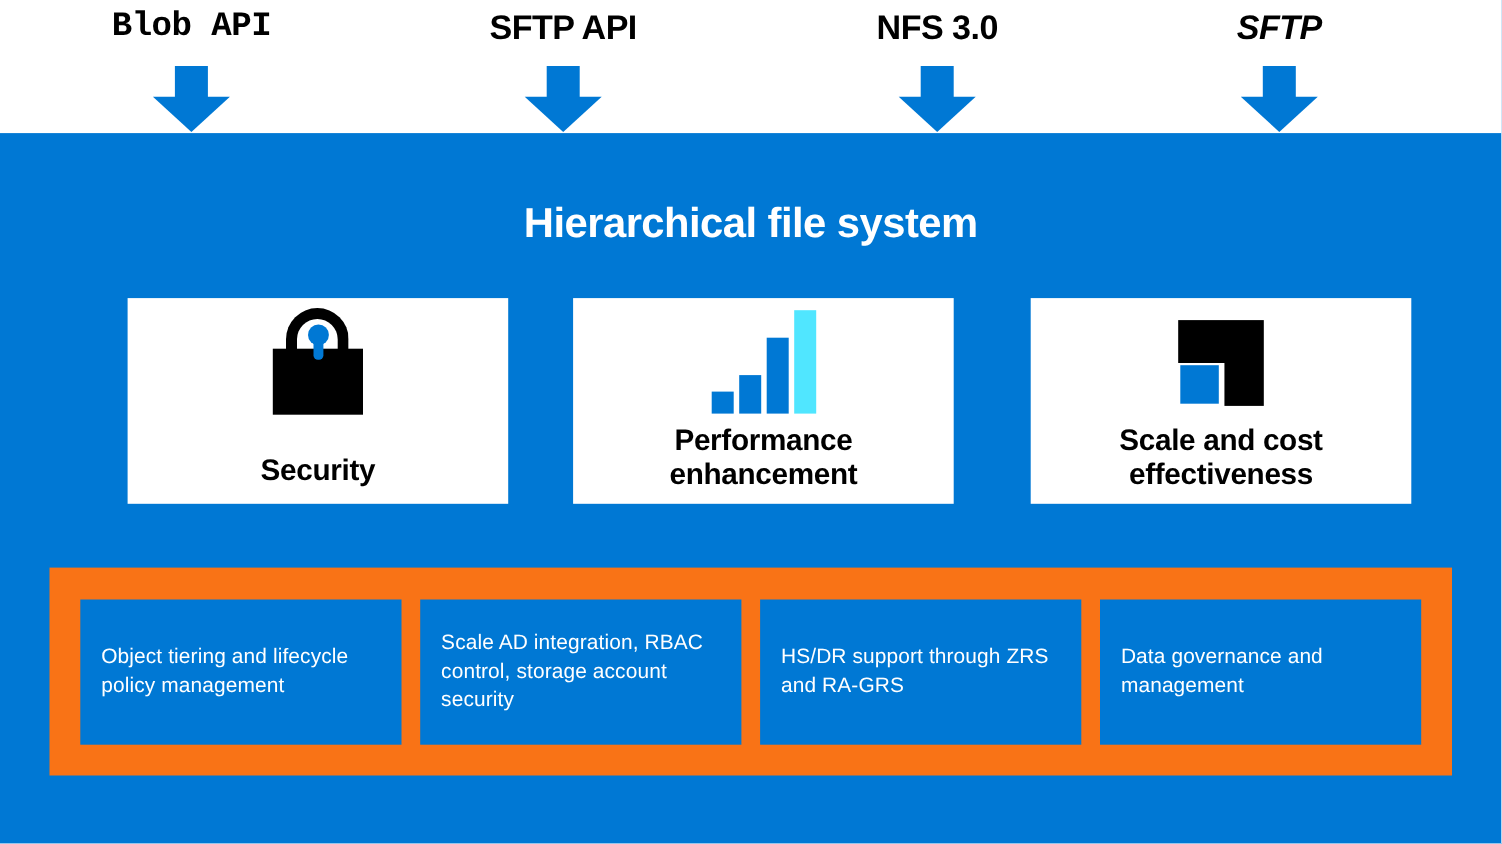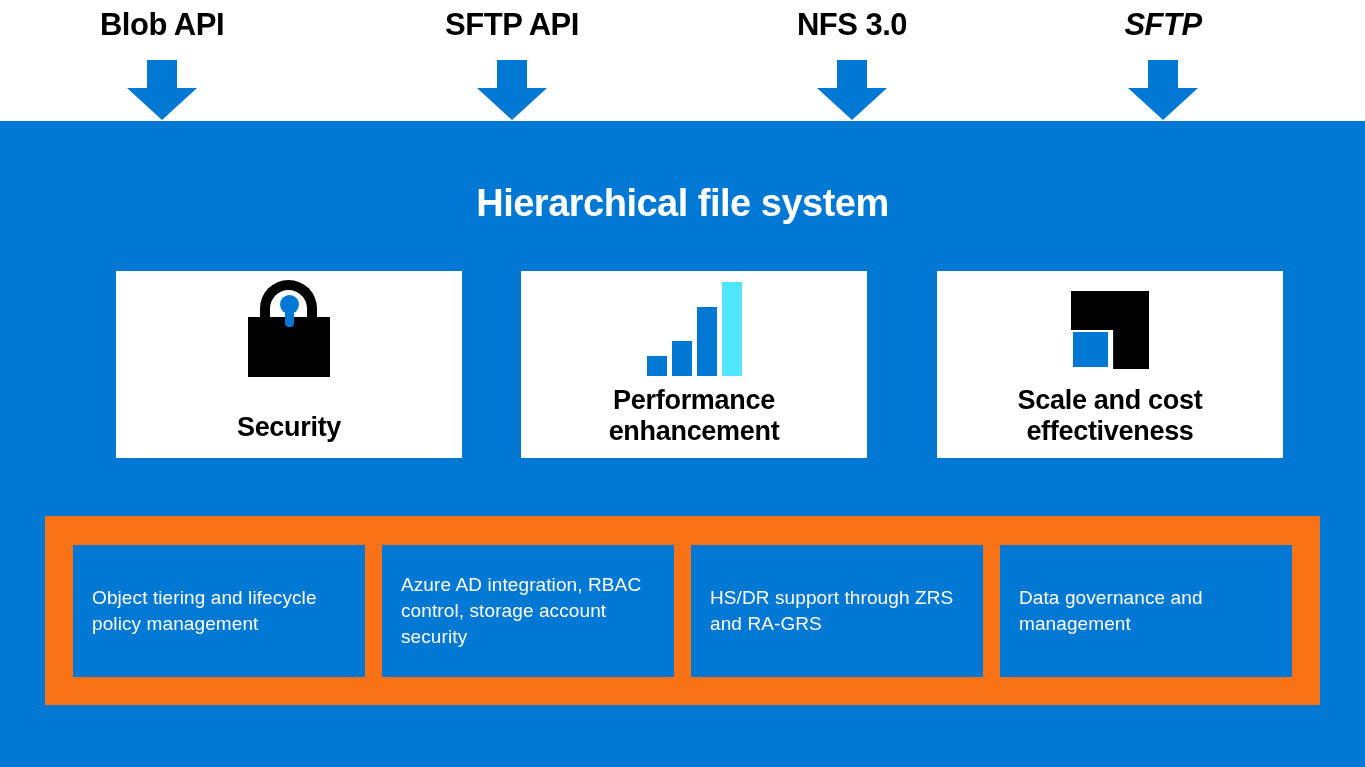--- a/index.html
+++ b/index.html
@@ -17,21 +17,21 @@
   
   .api-column {
     position: absolute;
     top: 0;
     width: 240px;
     height: 121px;
     display: flex;
     flex-direction: column;
     align-items: center;
   }
-  .api-column.c0 { left: 42px; }
+  .api-column.c0 { left: 54px; font-family: Liberation Mono, monospace; }
   .api-column.c1 { left: 392px; }
   .api-column.c2 { left: 732px; }
   .api-column.c3 { left: 1043px; font-style: italic; }
 
   .api-label {
     margin-top: 7px;
     height: 46px;
     font-size: 31px;
     font-weight: bold;
     color: #000000;
@@ -238,21 +238,21 @@
       <div class="card-label">
         <span class="inner">Scale and cost effectiveness</span>
       </div>
     </div>
 
     <div class="feature-band">
       <div class="feature-box blue-fill" style="background: rgb(0, 120, 212);">
         <div class="txt">Object tiering and lifecycle policy management</div>
       </div>
       <div class="feature-box blue-fill" style="background: rgb(0, 120, 212);">
-        <div class="txt">Azure AD integration, RBAC control, storage account security</div>
+        <div class="txt">Scale AD integration, RBAC control, storage account security</div>
       </div>
       <div class="feature-box blue-fill" style="background: rgb(0, 120, 212);">
         <div class="txt">HS/DR support through ZRS and RA-GRS</div>
       </div>
       <div class="feature-box blue-fill" style="background: rgb(0, 120, 212);">
         <div class="txt">Data governance and management</div>
       </div>
     </div>
 
   </div>

